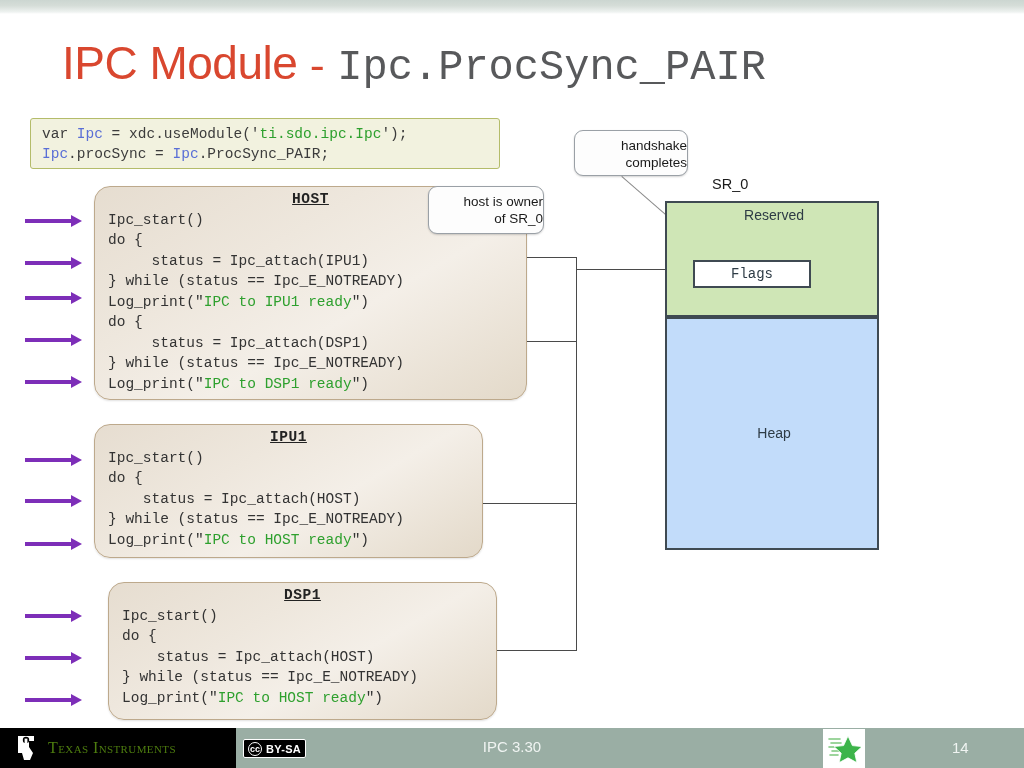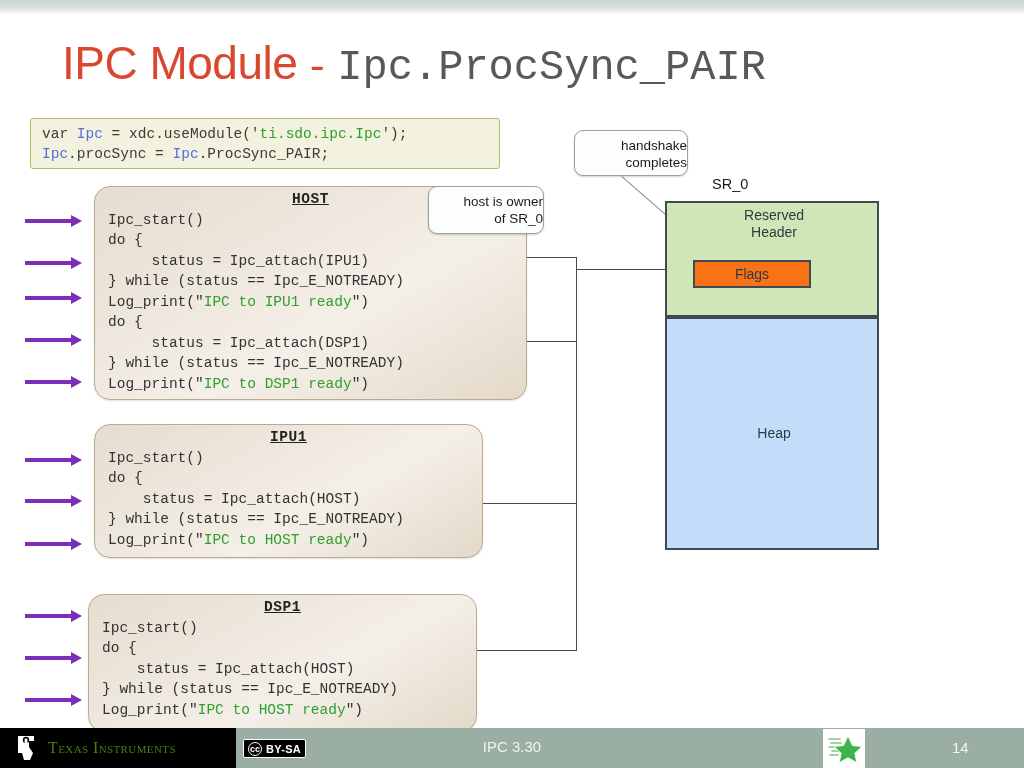--- a/index.html
+++ b/index.html
@@ -100,21 +100,21 @@
     margin: 0;
     padding-top: 2px;
     letter-spacing: 0.5px;
   }
   .card .code {
     padding-left: 13px;
     white-space: pre;
   }
   #card-host   { left: 94px; top: 186px; width: 433px; height: 214px; }
   #card-ipu1   { left: 94px; top: 424px; width: 389px; height: 134px; }
-  #card-dsp1   { left: 88px; top: 582px; width: 389px; height: 138px; margin-top: 12px; }
+  #card-dsp1   { left: 108px; top: 582px; width: 389px; height: 138px; }
 
   
   .parrow {
     position: absolute;
     height: 12px;
   }
   .parrow .shaft {
     position: absolute;
     left: 0; top: 4px;
     height: 4px;
@@ -200,25 +200,25 @@
     font-size: 14px;
     line-height: 17px;
     color: #2d3b45;
   }
   #sr0-flags {
     position: absolute;
     left: 26px;
     top: 57px;
     width: 118px;
     height: 28px;
-    background: #f97316;
+    background: #ffffff;
     border: 2px solid #3f4a52;
     box-sizing: border-box;
     text-align: center;
-    font-family: Liberation Sans, sans-serif;
+    font-family: Liberation Mono, monospace;
     font-size: 14px;
     line-height: 25px;
     color: #2d3b45;
   }
   #sr0-heap {
     position: absolute;
     left: 665px;
     top: 317px;
     width: 214px;
     height: 233px;
@@ -445,21 +445,20 @@
   <div class="callout" id="callout-owner">
     <div>host is owner</div>
     <div>of SR_0</div>
   </div>
 
   <div id="sr0-label">SR_0</div>
 
   <div id="sr0-header">
     <div id="sr0-header-label">
       <div>Reserved</div>
-      <div>Header</div>
     </div>
     <div id="sr0-flags">Flags</div>
   </div>
 
   <div id="sr0-heap">
     <div id="sr0-heap-label">Heap</div>
   </div>
 
   <div class="footer">
     <div class="ti-logo">

